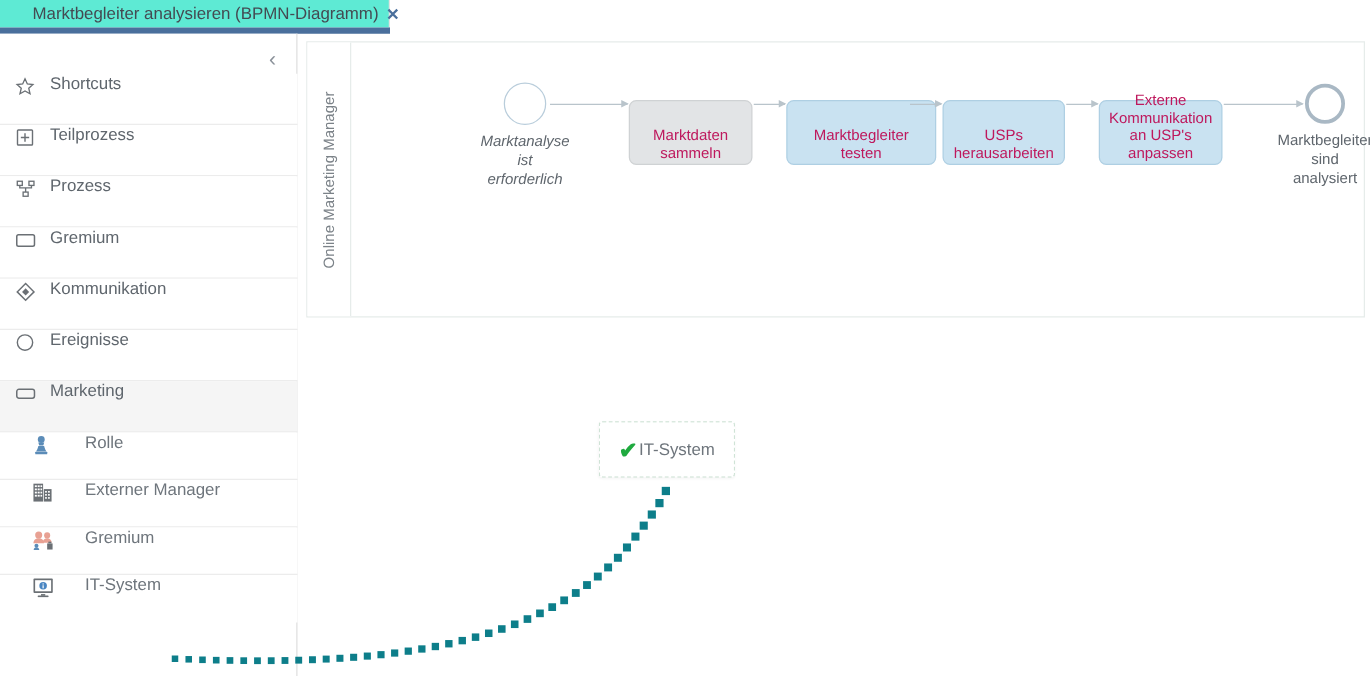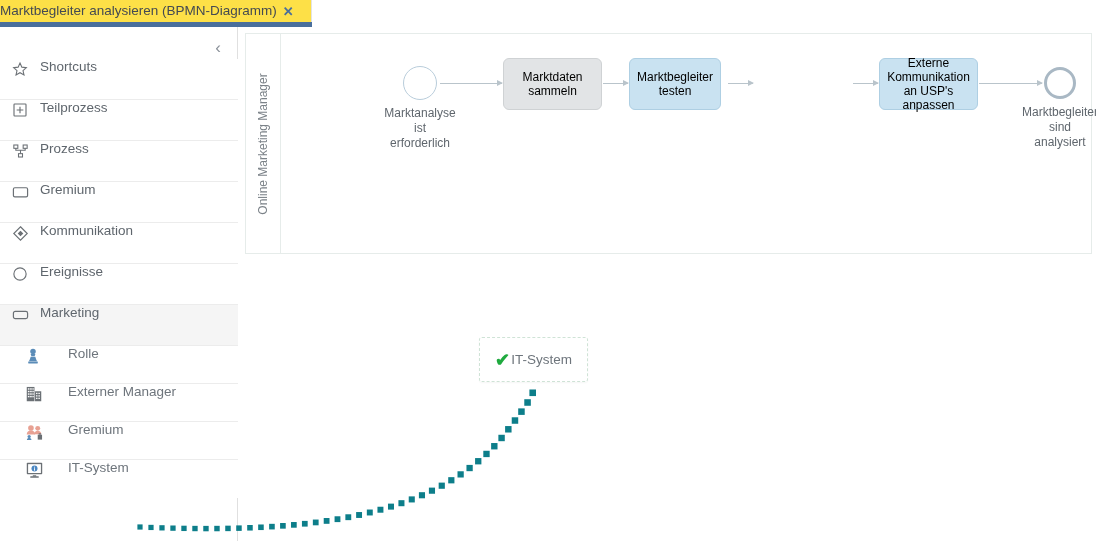--- a/index.html
+++ b/index.html
@@ -18,26 +18,26 @@
 
   
   .tabbar {
     position: absolute; left: 0; top: 0;
     width: 1096px; height: 26px;
     background: #ffffff;
   }
   .tab {
     position: absolute; left: 0; top: 0;
     width: 312px; height: 22px;
-    background: #fde047;
+    background: #5eead4;
     border: 1px solid #e3e3e3;
     border-top: none; border-left: none;
     border-bottom: none;
     display: flex; align-items: center;
-    padding: 0 8px 0 0;
+    padding: 0 8px 0 26px;
     gap: 6px;
   }
   .tab-title {
     font-size: 13.5px;
     color: #444a52;
     white-space: nowrap;
     line-height: 22px;
   }
   .tab-close {
     font-size: 13px;
@@ -138,26 +138,27 @@
     top: 40px; left: 50%;
     transform: translateX(-50%);
     font-size: 12px;
     color: #5f666d;
     text-align: center;
     white-space: nowrap;
     line-height: 15px;
   }
   .task {
     border-radius: 6px;
-    display: flex; align-items: center; justify-content: center;
+    display: flex; align-items: flex-end; justify-content: center;
     text-align: center;
     font-size: 12px;
-    color: #000000;
+    color: #be185d;
     line-height: 14px;
     padding: 2px 4px;
+    margin-top: 22px;
   }
   .task.gray  { background: #e2e4e6; border: 1px solid #cfd2d4; }
   .task.blue  { background: #c9e2f1; border: 1px solid #aecfe3; }
 
   .connector {
     position: absolute;
     height: 1px;
     background: #b9c4cb;
   }
   .connector::after {
@@ -375,40 +376,44 @@
   <div class="diagram-panel">
 
     <div class="lane-header">
       <span class="lane-header-text">Online Marketing Manager</span>
     </div>
 
     <div class="lane-body">
 
       <div class="node" style="left:121px; top:32px;">
         <div class="event start"></div>
-        <div class="event-label"><span style="white-space:pre-line;">Marktanalyse ist
+        <div class="event-label"><span style="white-space:pre-line;font-style:italic;">Marktanalyse ist
 erforderlich</span></div>
       </div>
 
       <div class="connector" style="left:158px; top:49px; width:62px;"></div>
 
       <div class="node task gray" style="left:221px; top:24px; width:99px; height:52px;">
         <span style="white-space:pre-line;">Marktdaten
 sammeln</span>
       </div>
 
       <div class="connector" style="left:321px; top:49px; width:25px;"></div>
 
-      <div class="node task blue" style="left:347px; top:24px; width:92px; height:52px;">
+      <div class="node task blue" style="left:347px; top:24px; width:120px; height:52px;">
         <span style="white-space:pre-line;">Marktbegleiter
 testen</span>
       </div>
 
       <div class="connector" style="left:446px; top:49px; width:25px;"></div>
 
+      <div class="node task blue" style="left:472px; top:24px; width:98px; height:52px;">
+        <span style="white-space:pre-line;">USPs
+herausarbeiten</span>
+      </div>
 
       <div class="connector" style="left:571px; top:49px; width:25px;"></div>
 
       <div class="node task blue" style="left:597px; top:24px; width:99px; height:52px;">
         <span style="white-space:pre-line;">Externe
 Kommunikation
 an USP's
 anpassen</span>
       </div>
 

